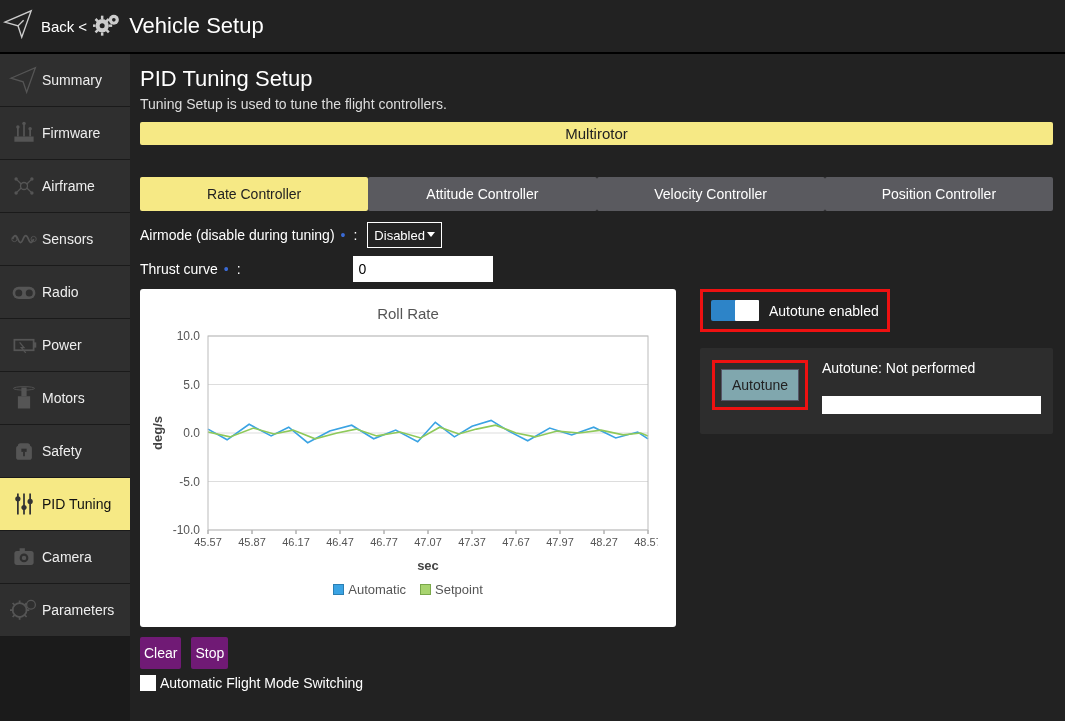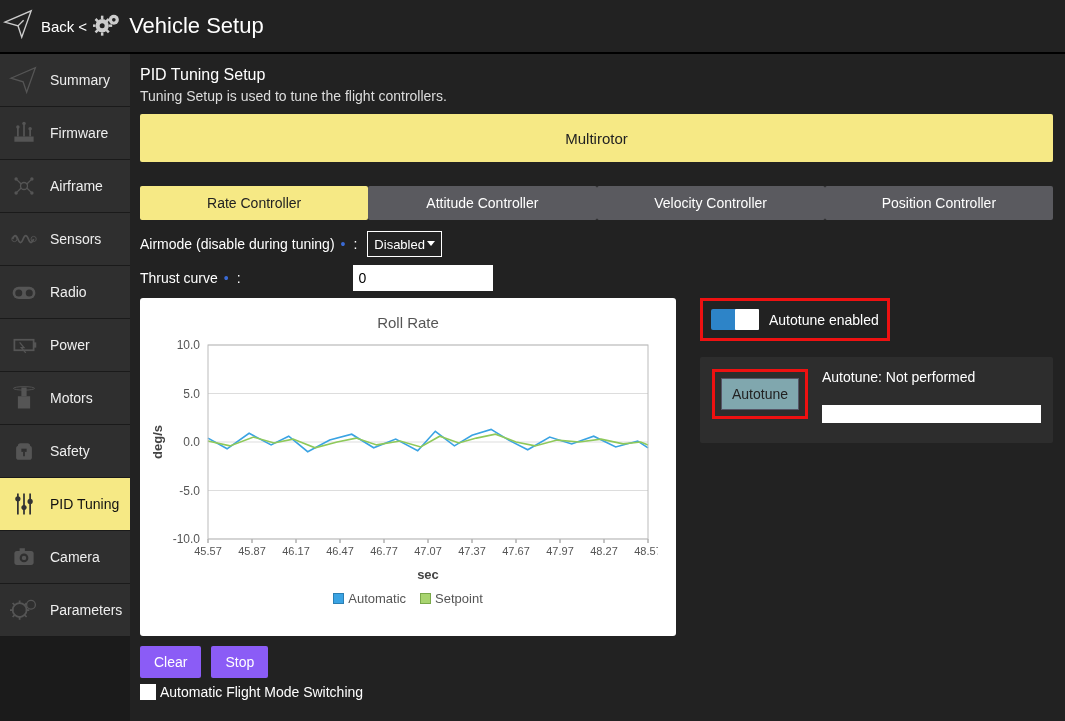--- a/index.html
+++ b/index.html
@@ -12,36 +12,36 @@
   .topbar .back { margin-left:8px; font-size:15px; cursor:pointer; }
   .topbar .lt { margin:0 6px 0 4px; font-size:15px; }
   .topbar .gears svg { width:30px; height:28px; }
   .topbar .title { font-size:22px; margin-left:6px; font-weight:300; }
 
   
   .bodyrow { flex:1; display:flex; overflow:hidden; }
 
   
   .sidebar { width:130px; background:#1b1b1b; display:flex; flex-direction:column; }
-  .side-item { height:53px; display:flex; align-items:center; gap:8px; padding-left:6px; background:#2f2f2f; cursor:pointer; border-bottom:1px solid #1a1a1a; }
+  .side-item { height:53px; display:flex; align-items:center; padding-left:6px; background:#2f2f2f; cursor:pointer; border-bottom:1px solid #1a1a1a; }
   .side-item .ico { width:36px; height:36px; display:flex; align-items:center; justify-content:center; color:#555; }
   .side-item .ico svg { width:34px; height:28px; }
   .side-item .lbl { font-size:14px; color:#eee; }
   .side-item.active { background:#F6E985; }
   .side-item.active .lbl { color:#111; }
   .side-item.active .ico { color:#333; }
 
   
   .main { flex:1; background:#222; padding:12px 12px 4px 10px; display:flex; flex-direction:column; overflow:hidden; }
-  .main h1 { font-size:16px; font-weight:400; margin-bottom:4px; }
+  .main h1 { font-size:22px; font-weight:400; margin-bottom:4px; }
   .main .sub { font-size:14px; color:#ddd; margin-bottom:10px; }
 
-  .yellow-bar { background:#F6E985; color:#222; height:48px; display:flex; align-items:center; justify-content:center; font-size:15px; border-radius:2px; margin-bottom:24px; }
-
-  .tabs { display:flex; margin-bottom:10px; }
+  .yellow-bar { background:#F6E985; color:#222; height:23px; display:flex; align-items:center; justify-content:center; font-size:15px; border-radius:2px; margin-bottom:0; }
+
+  .tabs { display:flex; margin-bottom:10px;margin-top:32px; }
   .tab { flex:1; height:34px; display:flex; align-items:center; justify-content:center; font-size:14px; background:#5a5a5f; cursor:pointer; border-radius:2px; }
   .tab.active { background:#F6E985; color:#222; }
 
   .formrow { display:flex; align-items:center; gap:6px; height:28px; margin-bottom:6px; font-size:14px; }
   .formrow .label { }
   .formrow .colondot { color:#3a6ad4; margin-right:2px;}
   .selectbox { border:1px solid #fff; background:#222; color:#fff; height:26px; min-width:74px; padding:0 16px 0 6px; font-size:13px; position:relative; display:flex; align-items:center;}
   .selectbox .caret { position:absolute; right:6px; top:9px; width:0;height:0;border-left:4px solid transparent;border-right:4px solid transparent;border-top:5px solid #fff;}
   .numbox { background:#fff; color:#000; height:26px; width:140px; padding:0 6px; font-size:14px; display:flex; align-items:center; border:none;}
 
@@ -62,21 +62,21 @@
   .toggle-label { font-size:14px;}
 
   .autotune-panel { background:#2d2d2d; margin-top:16px; padding:12px 12px 20px 12px; border-radius:2px; }
   .autotune-inner { display:flex; gap:14px; align-items:flex-start;}
   .autotune-btn { background:#80a7ae; color:#222; font-size:14px; height:32px; width:78px; border:1px solid #556; display:flex;align-items:center;justify-content:center; cursor:pointer;}
   .autotune-right { flex:1; }
   .autotune-status { font-size:14px; margin-bottom:20px;}
   .progress { background:#fff; height:18px; width:100%; }
 
   .btnrow { display:flex; gap:10px; margin-top:10px; }
-  .btn { background:#8b5cf6; color:#fff; font-size:14px; height:32px; padding:0 14px; display:flex; align-items:center; justify-content:center; cursor:pointer; border-radius:2px;}
+  .btn { background:#701a75; color:#fff; font-size:14px; height:32px; padding:0 4px; display:flex; align-items:center; justify-content:center; cursor:pointer; border-radius:2px;}
   .checkrow { display:flex; align-items:flex-end; gap:4px; margin-top:6px; font-size:14px;}
   .chk { width:16px; height:16px; background:#fff; display:inline-block;}
 </style>
 </head>
 <body>
 
 <div class="topbar">
   <span class="paperplane">
     <svg viewBox="0 0 32 32">
         <path d="M2 14 L30 2 L20 30 L16 18 L2 14 Z M16 18 L22 12" fill="none" stroke="#ccc" stroke-width="1.5"></path>

